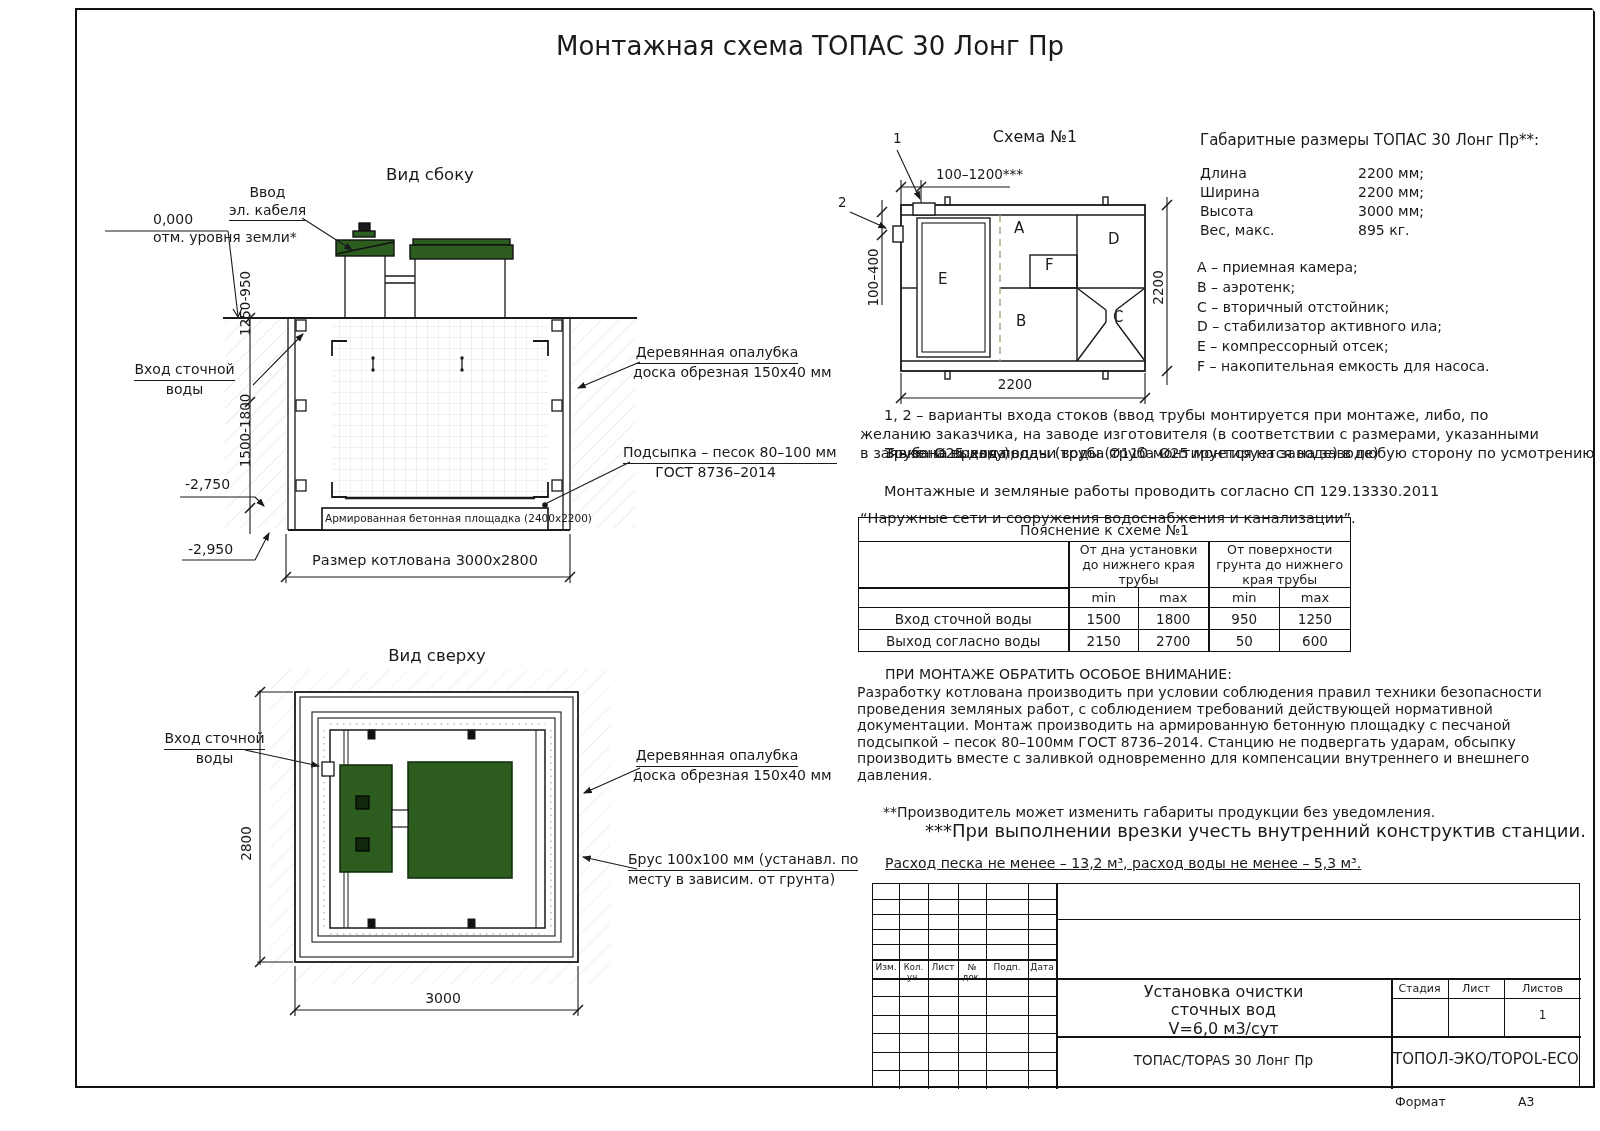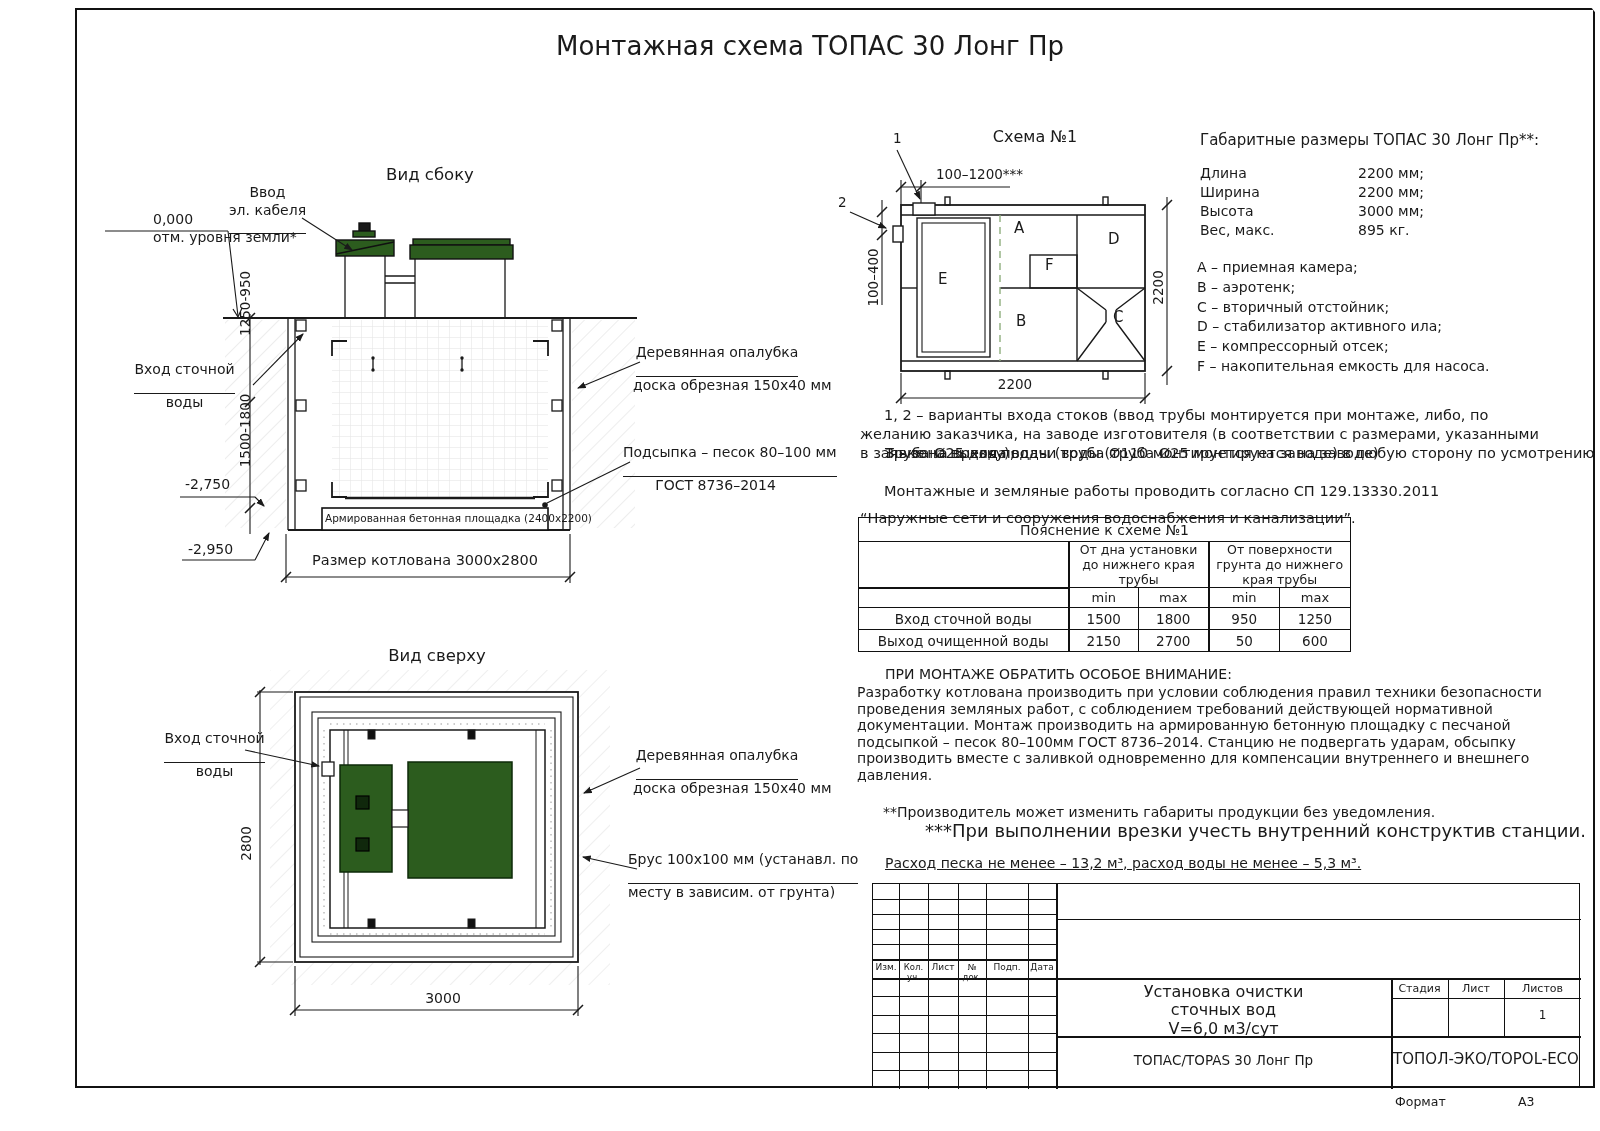--- a/index.html
+++ b/index.html
@@ -3,21 +3,21 @@
 <meta charset="utf-8">
 <style>
   html,body{margin:0;padding:0;background:#ffffff;}
   #sheet{position:relative;width:1600px;height:1131px;background:#fff;overflow:hidden;
          font-family:"DejaVu Sans",sans-serif;color:#1a1a1a;border-radius:28px;}
   .frame{position:absolute;border:2px solid #111;}
   .lbl{position:absolute;font-size:14px;line-height:1.25;color:#1a1a1a;white-space:nowrap;}
   .c{text-align:center;}
   .wrap{white-space:normal;}
   .vdim{transform:rotate(-90deg);transform-origin:center center;text-align:center;}
-  .ul{border-bottom:1.3px solid #1a1a1a;padding-bottom:14px;display:inline-block;}
+  .ul{border-bottom:1.3px solid #1a1a1a;padding-bottom:1px;display:inline-block;}
   svg{position:absolute;overflow:visible;}
   
   table.expl{position:absolute;left:858px;top:517px;border-collapse:collapse;table-layout:fixed;
              font-size:13.5px;}
   table.expl td{border:1.4px solid #111;text-align:center;vertical-align:middle;padding:0 2px;}
   
   .tb{position:absolute;left:872px;top:883px;width:708px;height:205px;border:1.8px solid #111;box-sizing:border-box;}
   .tl{position:absolute;background:#111;}
   .tbtxt{position:absolute;text-align:center;}
 </style>
@@ -234,21 +234,21 @@
       <td>max</td>
     </tr>
     <tr style="height:22px;">
       <td>Вход сточной воды</td>
       <td style="border-left-width:2.5px;">1500</td>
       <td>1800</td>
       <td style="border-left-width:2.5px;">950</td>
       <td>1250</td>
     </tr>
     <tr style="height:22px;">
-      <td>Выход очищенной воды</td>
+      <td>Выход согласно воды</td>
       <td style="border-left-width:2.5px;">2150</td>
       <td>2700</td>
       <td style="border-left-width:2.5px;">50</td>
       <td>600</td>
     </tr>
   </tbody>
     </table>
 
   <div class="lbl" style="left:885px;top:666px;font-size:14px;">ПРИ МОНТАЖЕ ОБРАТИТЬ ОСОБОЕ ВНИМАНИЕ:</div>
   <div class="lbl wrap" style="left:857px;top:684px;width:702px;font-size:14px;line-height:16.5px;white-space:normal;">Разработку котлована производить при условии соблюдения правил техники безопасности проведения земляных работ, с соблюдением требований действующей нормативной документации.  Монтаж производить на армированную бетонную площадку с песчаной подсыпкой – песок 80–100мм ГОСТ 8736–2014. Станцию не подвергать ударам, обсыпку производить вместе с заливкой одновременно для компенсации внутреннего и внешнего давления.</div>

